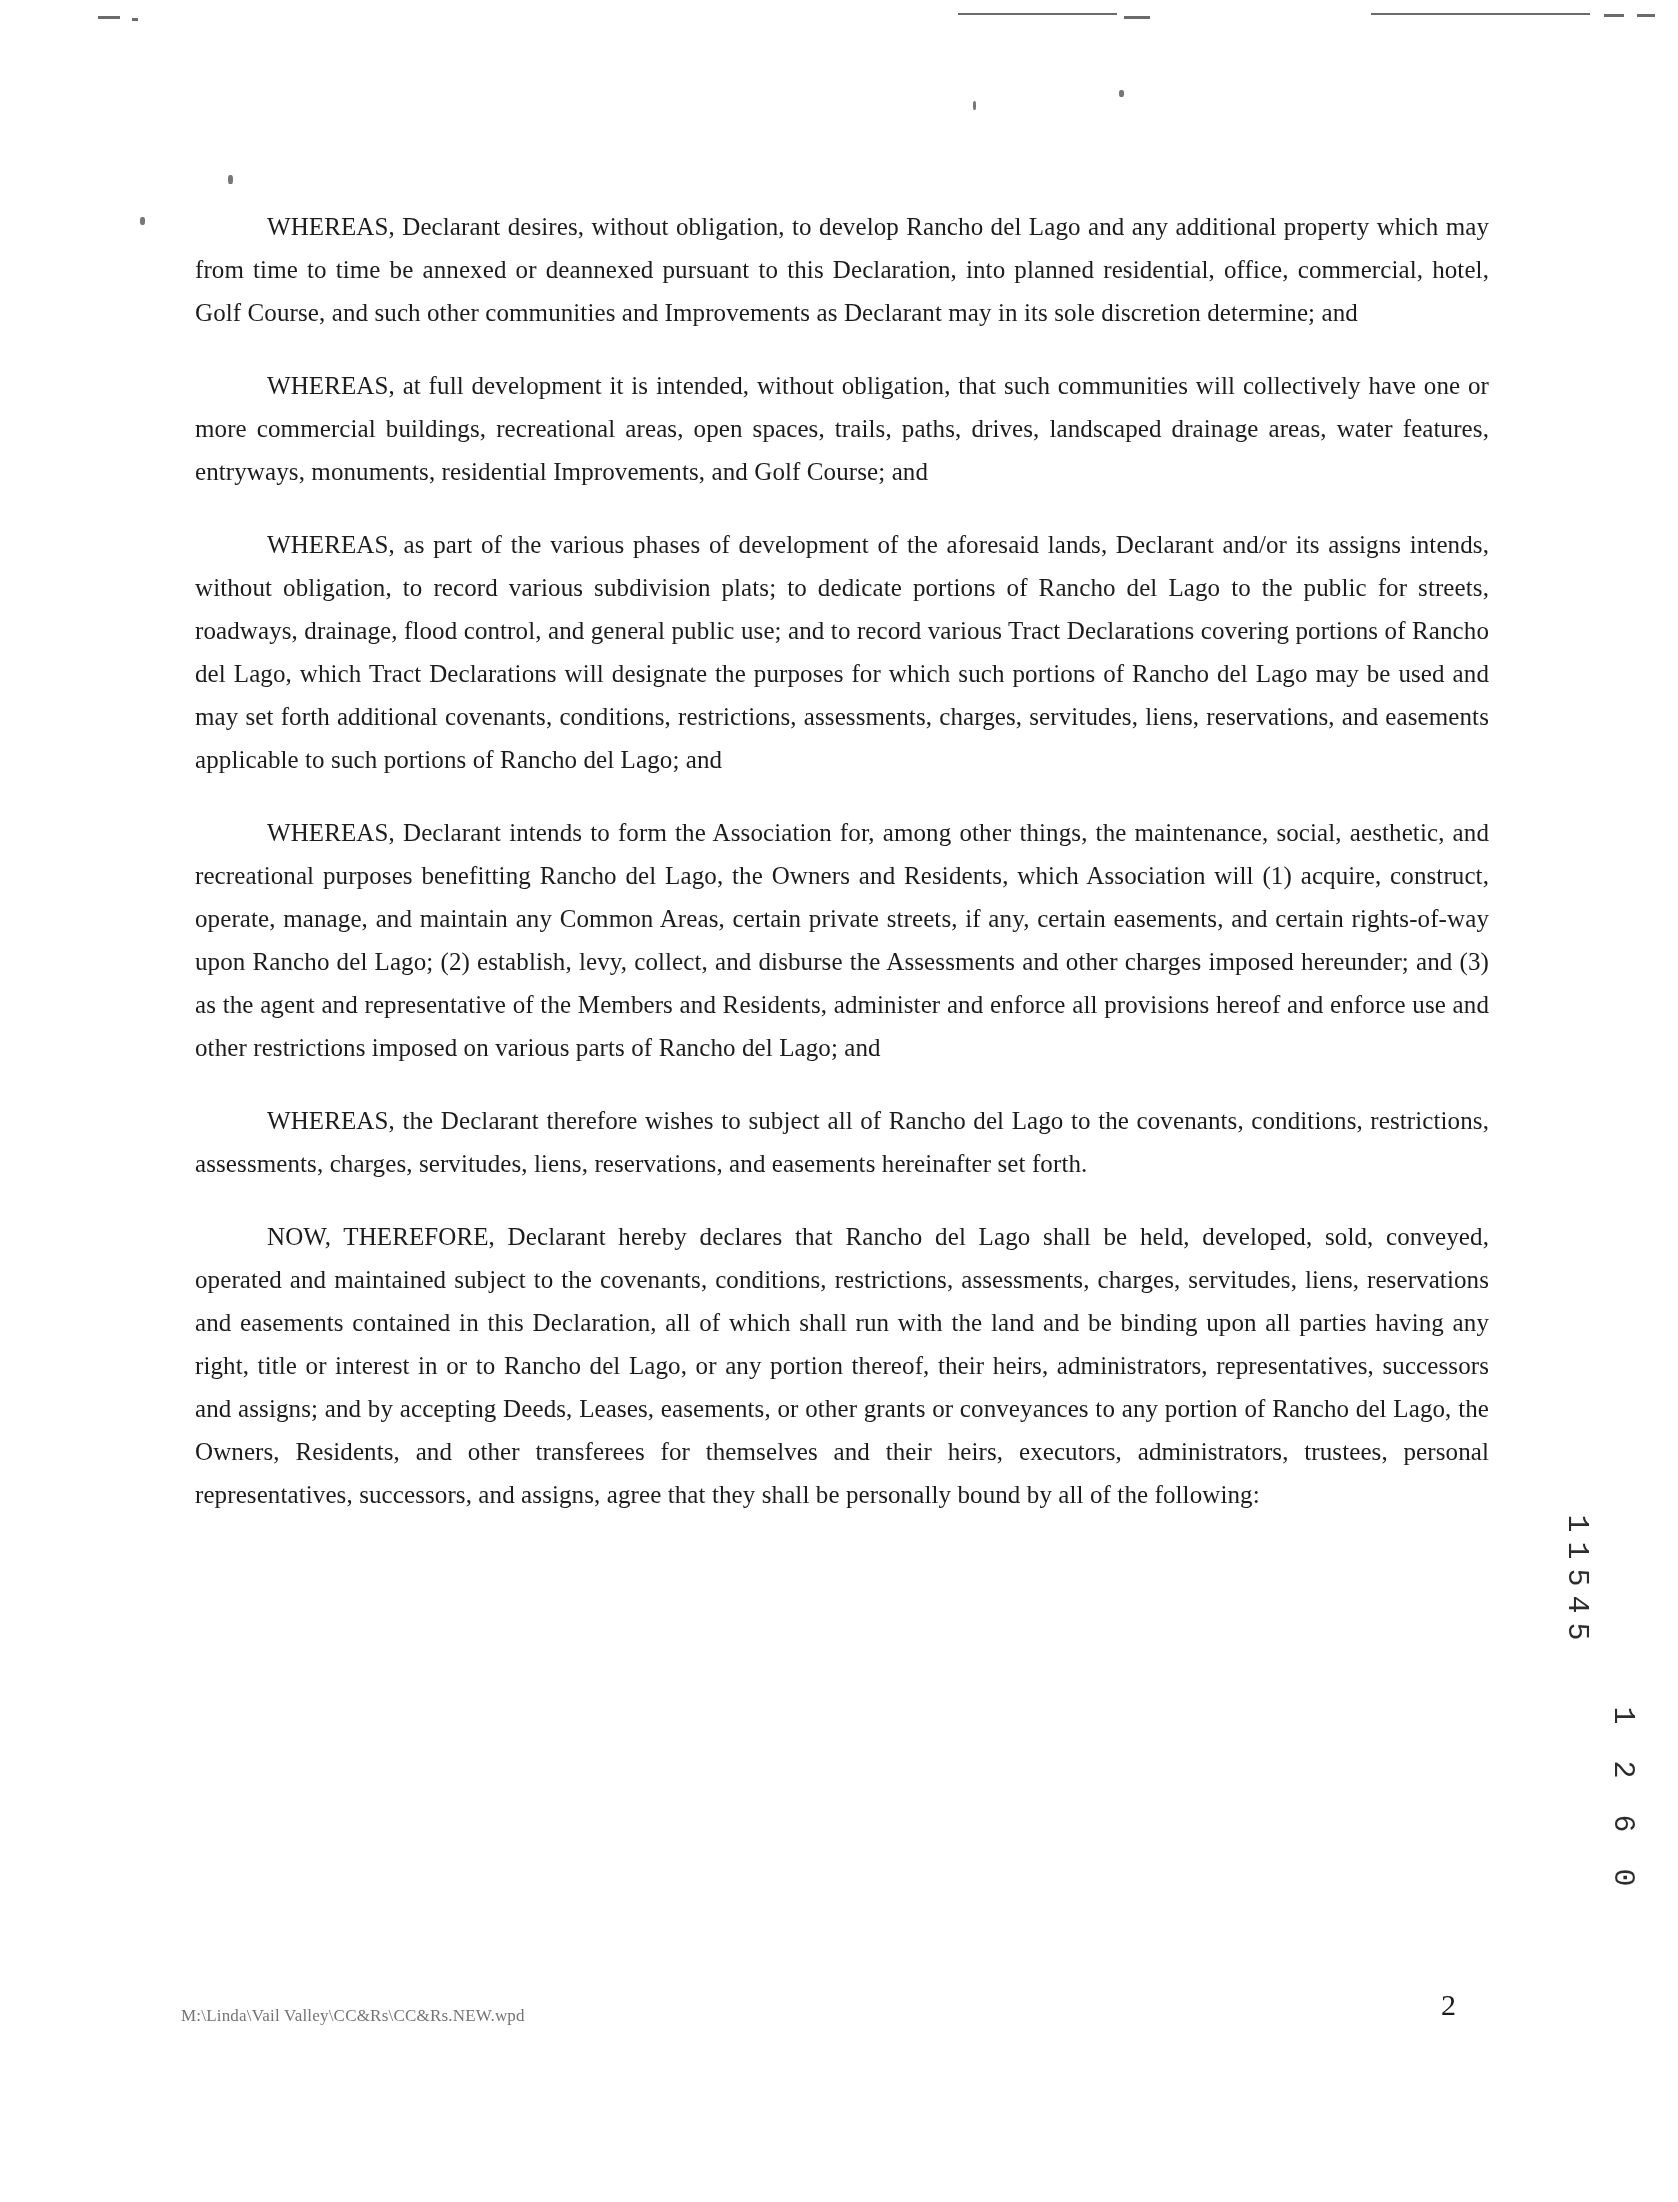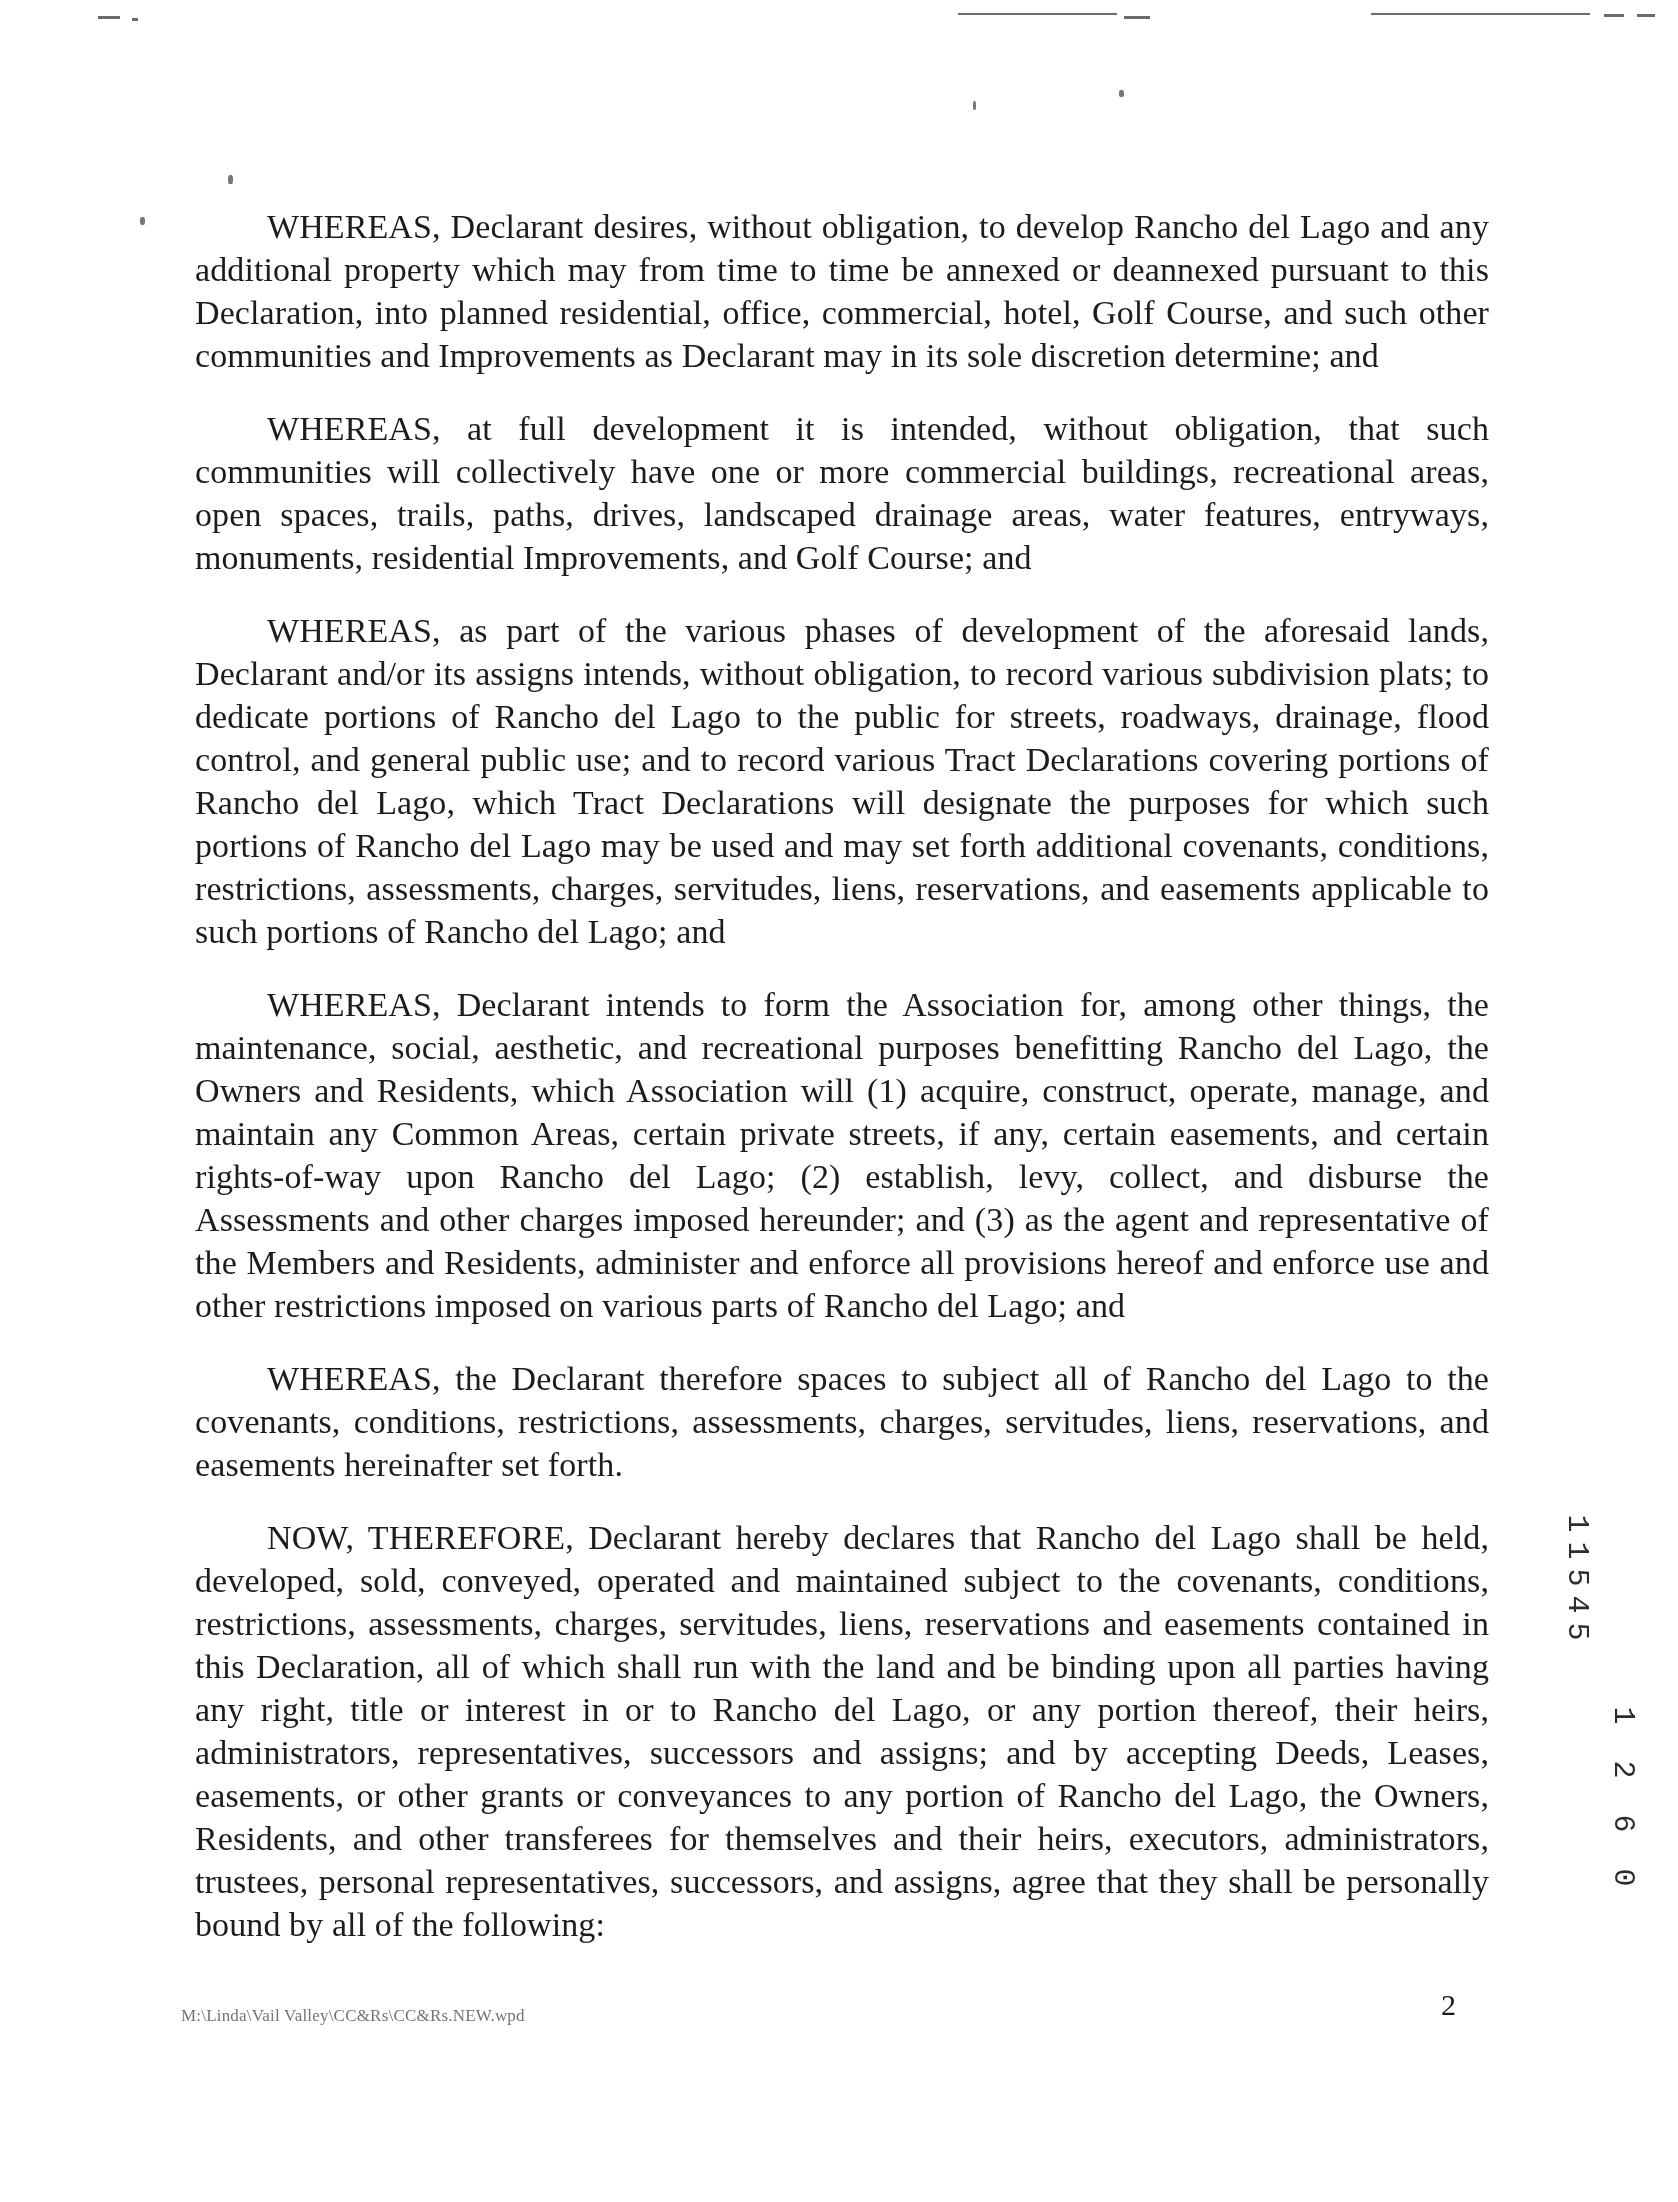--- a/index.html
+++ b/index.html
@@ -27,21 +27,21 @@
     position: absolute;
     left: 195px;
     top: 205px;
     width: 1294px;
   }
 
   p.para {
     margin: 0 0 30px 0;
     text-indent: 72px;
     text-align: justify;
-    font-size: 34px;
+    font-size: 25px;
     line-height: 43px;
     letter-spacing: 0.1px;
     color: #1c1c1c;
   }
   p.para:last-child { margin-bottom: 0; }
 
   .footer-path {
     position: absolute;
     left: 181px;
     top: 2006px;
@@ -106,21 +106,21 @@
   <div class="speck" style="left:1119px; top:90px; width:5px; height:7px;"></div>
   <div class="speck" style="left:973px; top:101px; width:3px; height:9px;"></div>
   <div class="speck" style="left:228px; top:175px; width:5px; height:9px;"></div>
   <div class="speck" style="left:140px; top:217px; width:5px; height:8px;"></div>
 
   <div class="body-col">
     <p class="para">WHEREAS, Declarant desires, without obligation, to develop Rancho del Lago and any additional property which may from time to time be annexed or deannexed pursuant to this Declaration, into planned residential, office, commercial, hotel, Golf Course, and such other communities and Improvements as Declarant may in its sole discretion determine; and</p>
     <p class="para">WHEREAS, at full development it is intended, without obligation, that such communities will collectively have one or more commercial buildings, recreational areas, open spaces, trails, paths, drives, landscaped drainage areas, water features, entryways, monuments, residential Improvements, and Golf Course; and</p>
     <p class="para">WHEREAS, as part of the various phases of development of the aforesaid lands, Declarant and/or its assigns intends, without obligation, to record various subdivision plats; to dedicate portions of Rancho del Lago to the public for streets, roadways, drainage, flood control, and general public use; and to record various Tract Declarations covering portions of Rancho del Lago, which Tract Declarations will designate the purposes for which such portions of Rancho del Lago may be used and may set forth additional covenants, conditions, restrictions, assessments, charges, servitudes, liens, reservations, and easements applicable to such portions of Rancho del Lago; and</p>
     <p class="para">WHEREAS, Declarant intends to form the Association for, among other things, the maintenance, social, aesthetic, and recreational purposes benefitting Rancho del Lago, the Owners and Residents, which Association will (1) acquire, construct, operate, manage, and maintain any Common Areas, certain private streets, if any, certain easements, and certain rights-of-way upon Rancho del Lago; (2) establish, levy, collect, and disburse the Assessments and other charges imposed hereunder; and (3) as the agent and representative of the Members and Residents, administer and enforce all provisions hereof and enforce use and other restrictions imposed on various parts of Rancho del Lago; and</p>
-    <p class="para">WHEREAS, the Declarant therefore spaces to subject all of Rancho del Lago to the covenants, conditions, restrictions, assessments, charges, servitudes, liens, reservations, and easements hereinafter set forth.</p>
+    <p class="para">WHEREAS, the Declarant therefore wishes to subject all of Rancho del Lago to the covenants, conditions, restrictions, assessments, charges, servitudes, liens, reservations, and easements hereinafter set forth.</p>
     <p class="para">NOW, THEREFORE, Declarant hereby declares that Rancho del Lago shall be held, developed, sold, conveyed, operated and maintained subject to the covenants, conditions, restrictions, assessments, charges, servitudes, liens, reservations and easements contained in this Declaration, all of which shall run with the land and be binding upon all parties having any right, title or interest in or to Rancho del Lago, or any portion thereof, their heirs, administrators, representatives, successors and assigns; and by accepting Deeds, Leases, easements, or other grants or conveyances to any portion of Rancho del Lago, the Owners, Residents, and other transferees for themselves and their heirs, executors, administrators, trustees, personal representatives, successors, and assigns, agree that they shall be personally bound by all of the following:</p>
   </div>
 
   <div class="side-stamp">11545</div>
   <div class="side-stamp-2">1 2 6 0</div>
 
   <div class="footer-path">M:\Linda\Vail Valley\CC&amp;Rs\CC&amp;Rs.NEW.wpd</div>
   <div class="page-number">2</div>
 
 </div>

